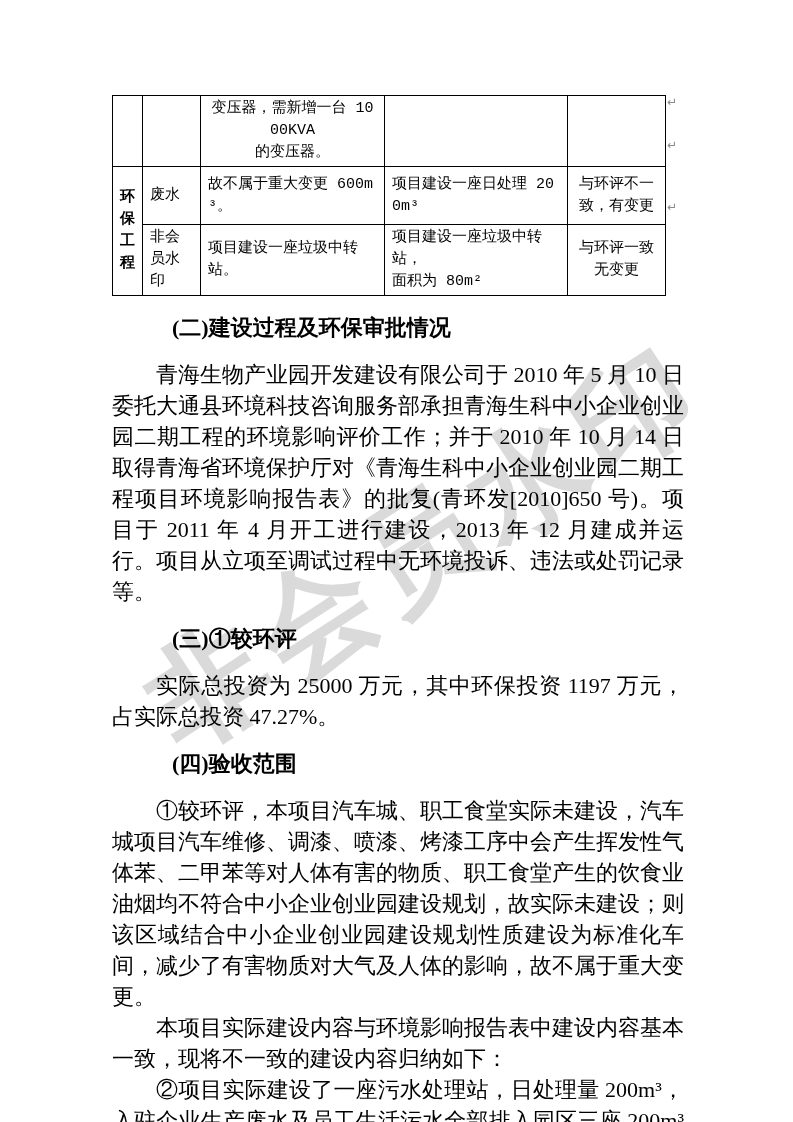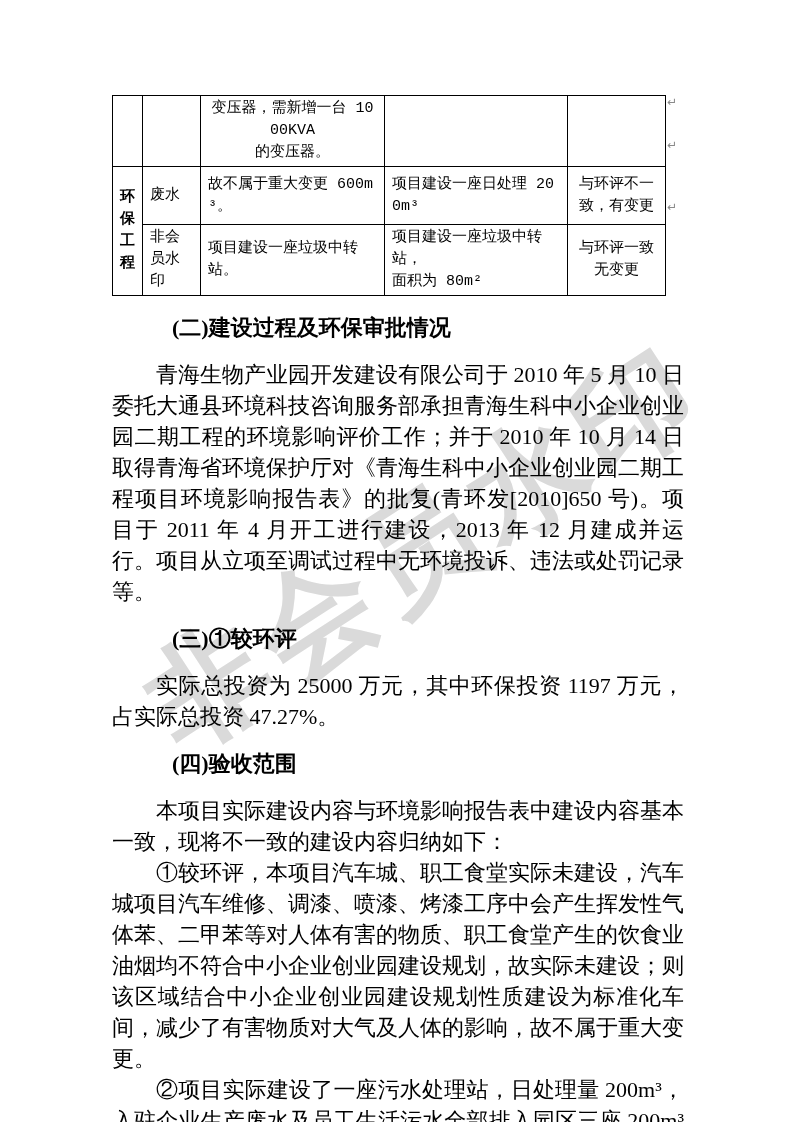--- a/index.html
+++ b/index.html
@@ -138,18 +138,18 @@
       </table>
 
     <h3 class="heading">(二)建设过程及环保审批情况</h3>
     <p class="para">青海生物产业园开发建设有限公司于 2010 年 5 月 10 日委托大通县环境科技咨询服务部承担青海生科中小企业创业园二期工程的环境影响评价工作；并于 2010 年 10 月 14 日取得青海省环境保护厅对《青海生科中小企业创业园二期工程项目环境影响报告表》的批复(青环发[2010]650 号)。项目于 2011 年 4 月开工进行建设，2013 年 12 月建成并运行。项目从立项至调试过程中无环境投诉、违法或处罚记录等。</p>
 
     <h3 class="heading">(三)①较环评</h3>
     <p class="para">实际总投资为 25000 万元，其中环保投资 1197 万元，占实际总投资 47.27%。</p>
 
     <h3 class="heading">(四)验收范围</h3>
 
+    <p class="para">①较环评，本项目汽车城、职工食堂实际未建设，汽车城项目汽车维修、调漆、喷漆、烤漆工序中会产生挥发性气体苯、二甲苯等对人体有害的物质、职工食堂产生的饮食业油烟均不符合中小企业创业园建设规划，故实际未建设；则该区域结合中小企业创业园建设规划性质建设为标准化车间，减少了有害物质对大气及人体的影响，故不属于重大变更。</p>
     <p class="para">本项目实际建设内容与环境影响报告表中建设内容基本一致，现将不一致的建设内容归纳如下：</p>
-    <p class="para">①较环评，本项目汽车城、职工食堂实际未建设，汽车城项目汽车维修、调漆、喷漆、烤漆工序中会产生挥发性气体苯、二甲苯等对人体有害的物质、职工食堂产生的饮食业油烟均不符合中小企业创业园建设规划，故实际未建设；则该区域结合中小企业创业园建设规划性质建设为标准化车间，减少了有害物质对大气及人体的影响，故不属于重大变更。</p>
     <p class="para">②项目实际建设了一座污水处理站，日处理量 200m³，入驻企业生产废水及员工生活污水全部排入园区三座 200m³化粪池内预处理后，再进入污水处理站处理达标后排放，（污水处理站主要工艺为“格栅井+隔油调节池+A 级生物池+O 级</p>
 
   </div>
 </div>
 
 </body></html>

